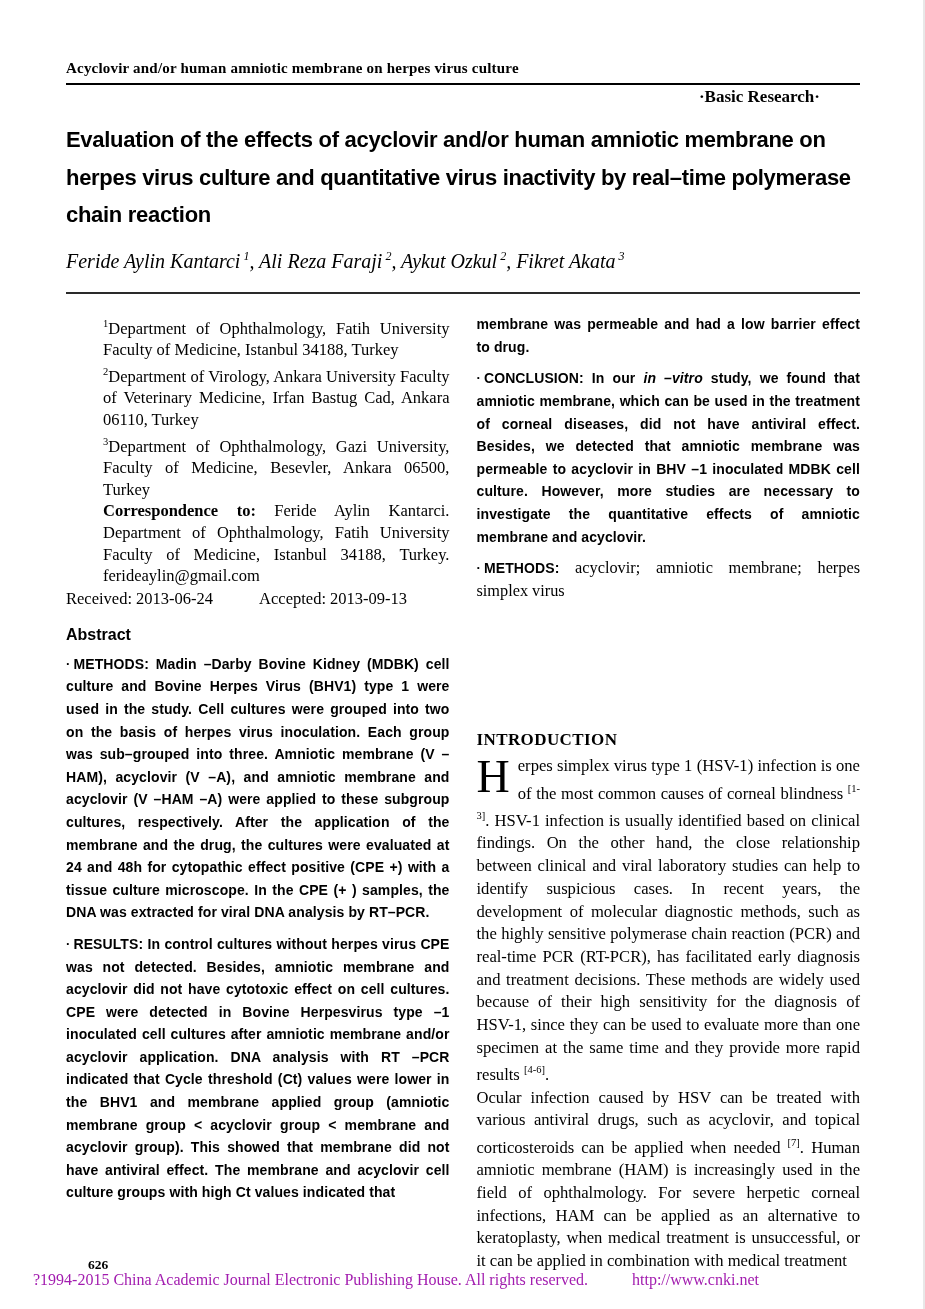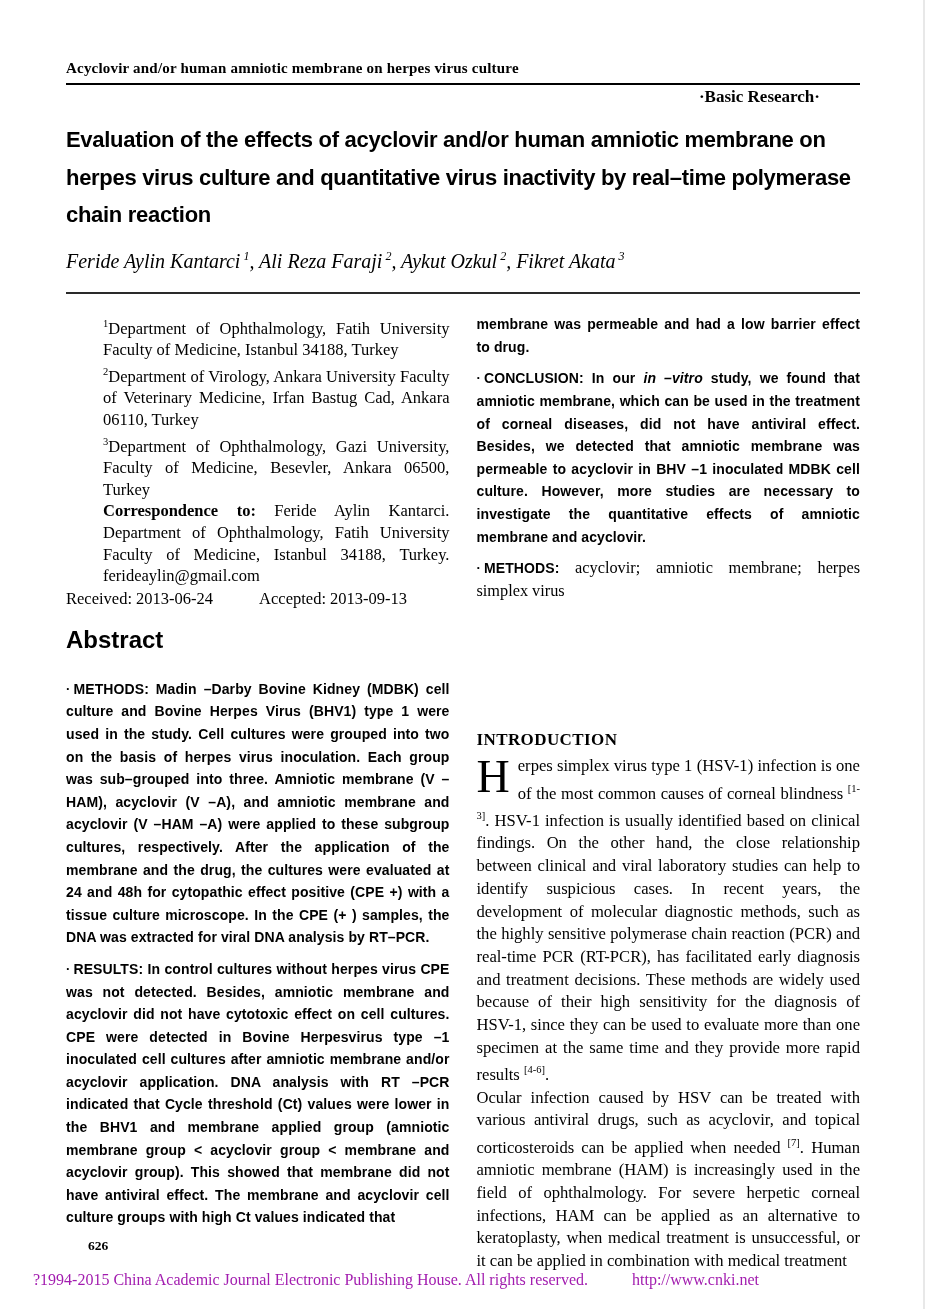--- a/index.html
+++ b/index.html
@@ -50,22 +50,22 @@
   
   .serif-block { font-size: 16.5px; line-height: 21.7px; text-align: justify; margin-left: 37px; }
   .serif-block sup { font-size: 10.5px; }
   .corr-label { font-weight: bold; }
   .dates-line { font-size: 16.5px; line-height: 21.7px; margin-top: 1px; }
   .dates-line .accepted { margin-left: 46px; }
 
   
   .abstract-heading {
     font-family: "Liberation Sans", sans-serif;
-    font-weight: bold; font-size: 24px;
-    margin-top: 16px; margin-bottom: 24px;
+    font-weight: bold; font-size: 16px;
+    margin-top: 16px; margin-bottom: 9px;
   }
   .abs-para {
     font-family: "Liberation Sans", sans-serif;
     font-weight: bold;
     font-size: 14px; line-height: 22.6px;
     text-align: justify;
     margin-bottom: 9px;
     letter-spacing: 0.1px;
   }
   .abs-para .bullet { font-size: 13px; margin-right: 3px; vertical-align: 1px; }
@@ -92,21 +92,21 @@
   .body-para sup { font-size: 10.5px; }
   .dropcap {
     float: left;
     font-size: 46px; line-height: 40px;
     padding-right: 8px; padding-top: 2px;
     font-family: "Liberation Serif", serif;
   }
 
   
   .page-number {
-    position: absolute; left: 88px; bottom: 55px;
+    position: absolute; left: 88px; bottom: 36px;
     font-weight: bold; font-size: 13.5px;
     font-family: "Liberation Serif", serif;
   }
   .footer-copyright {
     position: absolute; left: 33px; bottom: 20px;
     color: #a21caf; font-size: 16px;
     font-family: "Liberation Serif", serif;
     white-space: nowrap;
   }
   .footer-copyright .footer-url { margin-left: 44px; }

